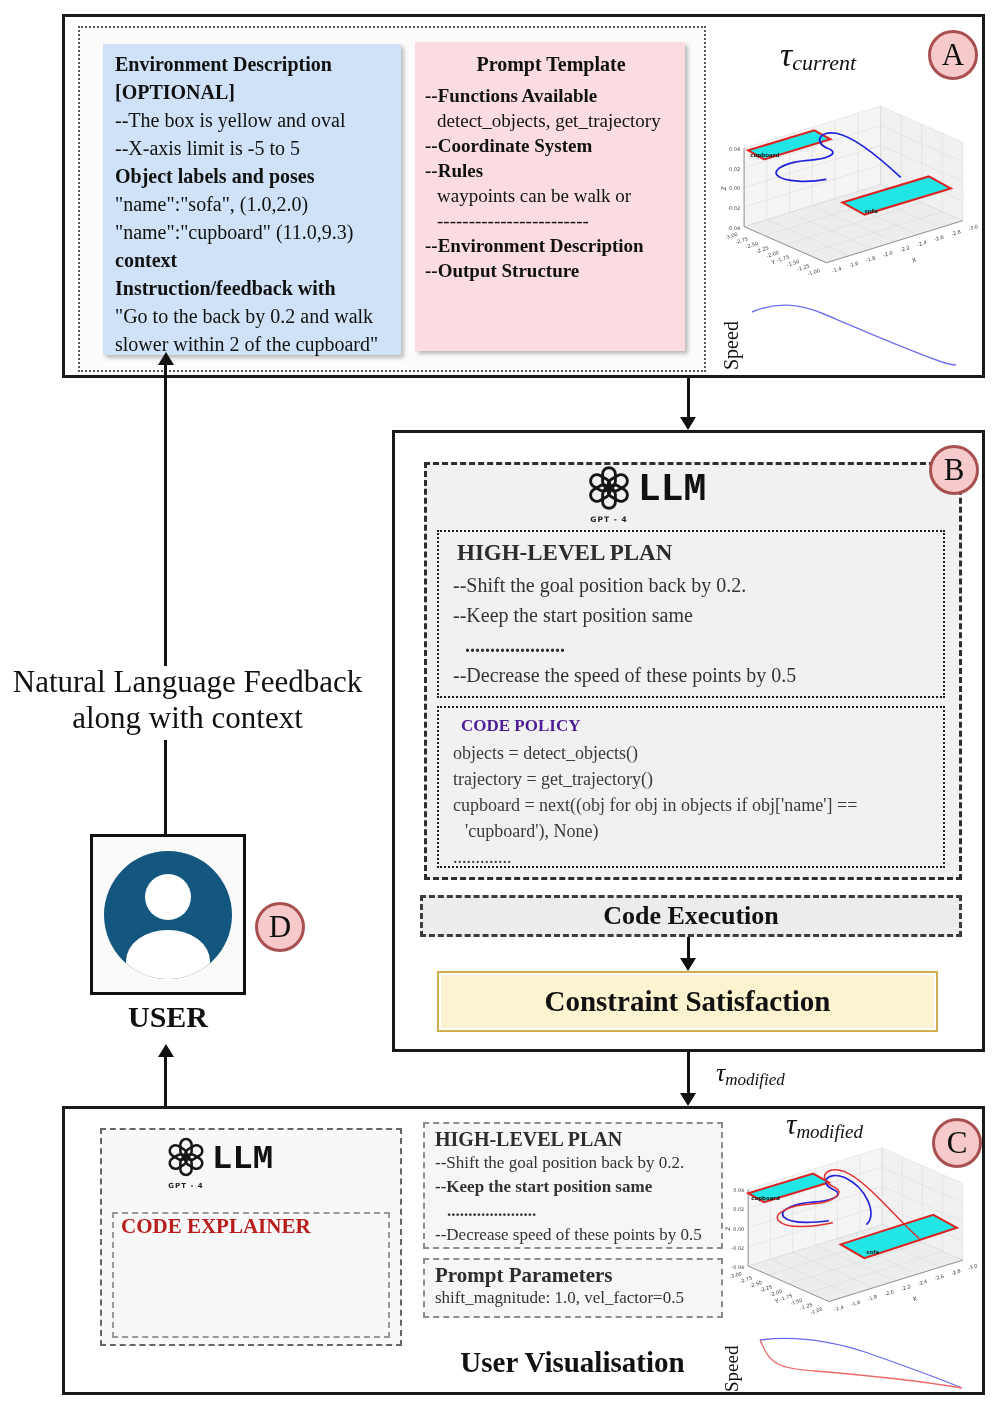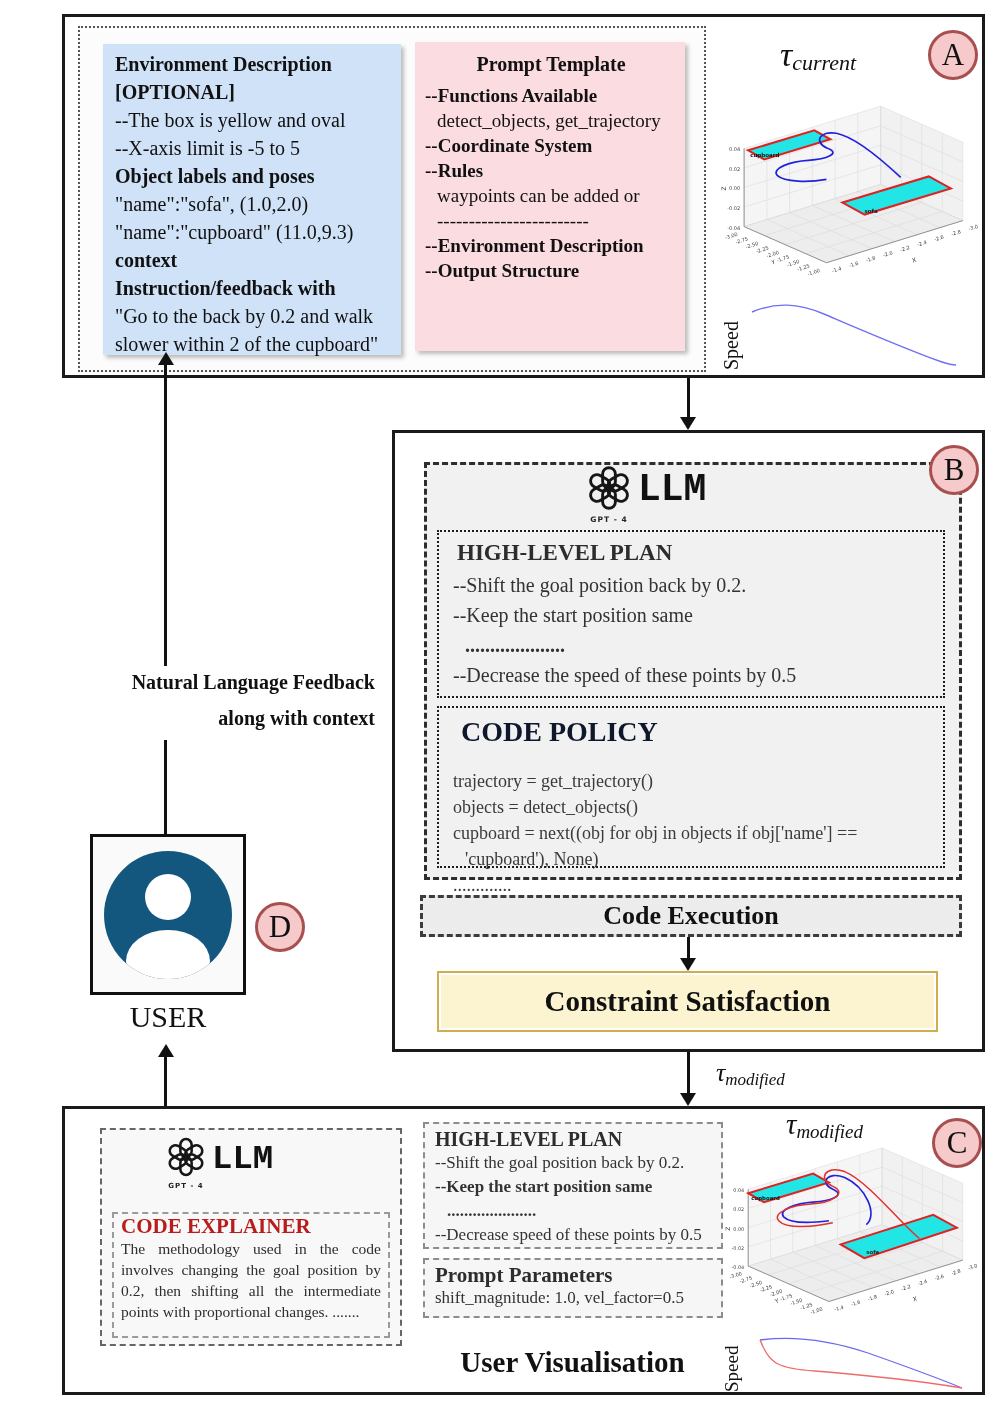--- a/index.html
+++ b/index.html
@@ -28,41 +28,41 @@
   .tau sub{font-size:22px;}
   .tauSm .tg{font-size:26px;} .tauSm sub{font-size:17px;}
   .tauMd .tg{font-size:29px;} .tauMd sub{font-size:19px;}
   .dashB{position:absolute;left:424px;top:462px;width:538px;height:418px;background:#f1f1f1;
          border:3px dashed #2e2e2e;box-sizing:border-box;}
   .innerDot{position:absolute;border:2px dotted #1d1d1d;box-sizing:border-box;padding:6px 14px;}
   #hlpB{left:437px;top:530px;width:508px;height:168px;}
   #hlpB .ttl{font-size:23px;font-weight:bold;color:#2d2d2d;margin:2px 0 4px 4px;}
   #hlpB p{margin:0;font-size:20px;line-height:30px;color:#333;}
   #cpB{left:437px;top:706px;width:508px;height:162px;}
-  #cpB .ttl{font-size:28px;font-weight:bold;color:#0f172a;margin:2px 0 20px 8px;}
+  #cpB .ttl{font-size:17px;font-weight:bold;color:#4c1d95;margin:2px 0 4px 8px;}
   #cpB p{margin:0;font-size:18px;line-height:26px;color:#3a3a3a;}
   .llmTxt{position:absolute;font-weight:bold;z-index:2;font-family:Liberation Mono, monospace;}
   .gptTxt{font-family:"DejaVu Sans",sans-serif;font-weight:bold;letter-spacing:1px;fill:#222;}
   #codeExec{position:absolute;left:420px;top:895px;width:542px;height:42px;background:#ececec;
             border:3px dashed #3c3c3c;box-sizing:border-box;text-align:center;
             font-size:26px;font-weight:bold;line-height:36px;}
   #constraint{position:absolute;left:437px;top:971px;width:501px;height:61px;background:#fcf3d1;
               border:2px solid #cfae4e;box-shadow:inset 0 0 0 2px #fff;box-sizing:border-box;
               text-align:center;font-size:29px;font-weight:bold;line-height:56px;}
   .vline{position:absolute;width:3px;background:#111;z-index:3;}
   .triD{position:absolute;width:0;height:0;border-left:8px solid transparent;
         border-right:8px solid transparent;border-top:13px solid #111;z-index:3;}
   .triU{position:absolute;width:0;height:0;border-left:8px solid transparent;
         border-right:8px solid transparent;border-bottom:13px solid #111;z-index:3;}
-  #nlText{position:absolute;left:0;top:664px;width:375px;text-align:right;
-          font-size:20px;font-weight:bold;line-height:36px;z-index:2;}
+  #nlText{position:absolute;left:0;top:664px;width:375px;text-align:center;
+          font-size:31px;font-weight:normal;line-height:36px;z-index:2;}
   #userBox{position:absolute;left:90px;top:834px;width:156px;height:161px;background:#fafafa;
            border:3.5px solid #111;box-sizing:border-box;z-index:2;}
   #userLbl{position:absolute;left:90px;top:1000px;width:156px;text-align:center;
-           font-size:30px;font-weight:normal;}
+           font-size:30px;font-weight:bold;}
   .dashC{position:absolute;left:100px;top:1128px;width:302px;height:218px;background:#f8f8f8;
          border:2px dashed #666;box-sizing:border-box;}
   #codeExp{position:absolute;left:112px;top:1212px;width:278px;height:126px;background:#f8f8f8;
            border:2px dashed #9a9a9a;box-sizing:border-box;padding:2px 7px;}
   #codeExp .ttl{font-size:21px;font-weight:bold;color:#b91c1c;margin:0;}
   #codeExp p{margin:1px 0 0 0;font-size:15.5px;line-height:21px;color:#2e2e2e;text-align:justify;}
   .boxC{position:absolute;background:#f6f6f6;border:2px dashed #8c8c8c;box-sizing:border-box;
         padding:3px 10px;}
   #hlpC{left:423px;top:1122px;width:300px;height:127px;}
   #hlpC .ttl{font-size:20px;font-weight:bold;color:#2d2d2d;margin:0;}
@@ -96,21 +96,21 @@
     <p> "Go to the back by 0.2 and walk</p>
     <p>slower within 2 of the cupboard"</p>
   </div>
 
   <div class="pinkbox">
     <p class="pt">Prompt Template</p>
     <p class="b">--Functions Available</p>
     <p class="ind">detect_objects, get_trajectory</p>
     <p class="b">--Coordinate System</p>
     <p class="b">--Rules</p>
-    <p class="ind">waypoints can be added or</p>
+    <p class="ind">waypoints can be walk or</p>
     <p class="ind">------------------------</p>
     <p class="b">--Environment Description</p>
     <p class="b">--Output Structure</p>
   </div>
 
   <div class="tau" style="left:780px;top:36px;">
     <span class="tg">τ</span><sub>current</sub>
   </div>
   <div class="badge" style="left:928px;top:30px;">A</div>
 
@@ -251,22 +251,22 @@
   <div id="hlpB" class="innerDot">
     <div class="ttl">HIGH-LEVEL PLAN</div>
     <p>--Shift the goal position back by 0.2.</p>
     <p>--Keep the start position same</p>
     <p class="b ind">....................</p>
     <p>--Decrease the speed of these points by 0.5</p>
   </div>
 
   <div id="cpB" class="innerDot">
     <div class="ttl">CODE POLICY</div>
+    <p>objects = detect_objects()</p>
     <p>trajectory = get_trajectory()</p>
-    <p>objects = detect_objects()</p>
     <p>cupboard = next((obj for obj in objects if obj['name'] ==</p>
     <p class="ind">    'cupboard'),     None)</p>
     <p>.............</p>
   </div>
 
   <div id="codeExec">Code Execution</div>
   <div class="vline" style="left:687px;top:937px;height:22px;"></div>
   <div class="triD" style="left:680px;top:958px;"></div>
   <div id="constraint">Constraint Satisfaction</div>
 
@@ -288,21 +288,20 @@
       <rect x="-4.4" y="-14" width="8.8" height="14" rx="4.4" transform="rotate(180)"></rect>
       <rect x="-4.4" y="-14" width="8.8" height="14" rx="4.4" transform="rotate(240)"></rect>
       <rect x="-4.4" y="-14" width="8.8" height="14" rx="4.4" transform="rotate(300)"></rect>
     </g>
     <text x="22" y="52" font-size="7" text-anchor="middle" class="gptTxt">GPT - 4</text>
   </svg>
   <div class="llmTxt" style="left:212px;top:1140px;font-size:34px;">LLM</div>
 
   <div id="codeExp">
     <p class="ttl">CODE EXPLAINER</p>
-    <p>The methodology used in the code involves changing the goal position by 0.2, then shifting all the intermediate points with proportional changes. .......</p>
   </div>
 
   <div id="hlpC" class="boxC">
     <p class="ttl">HIGH-LEVEL PLAN</p>
     <p>--Shift the goal position back by 0.2.</p>
     <p class="b">--Keep the start position same</p>
     <p class="b ind">.....................</p>
     <p>--Decrease speed of these points by 0.5</p>
   </div>
 

